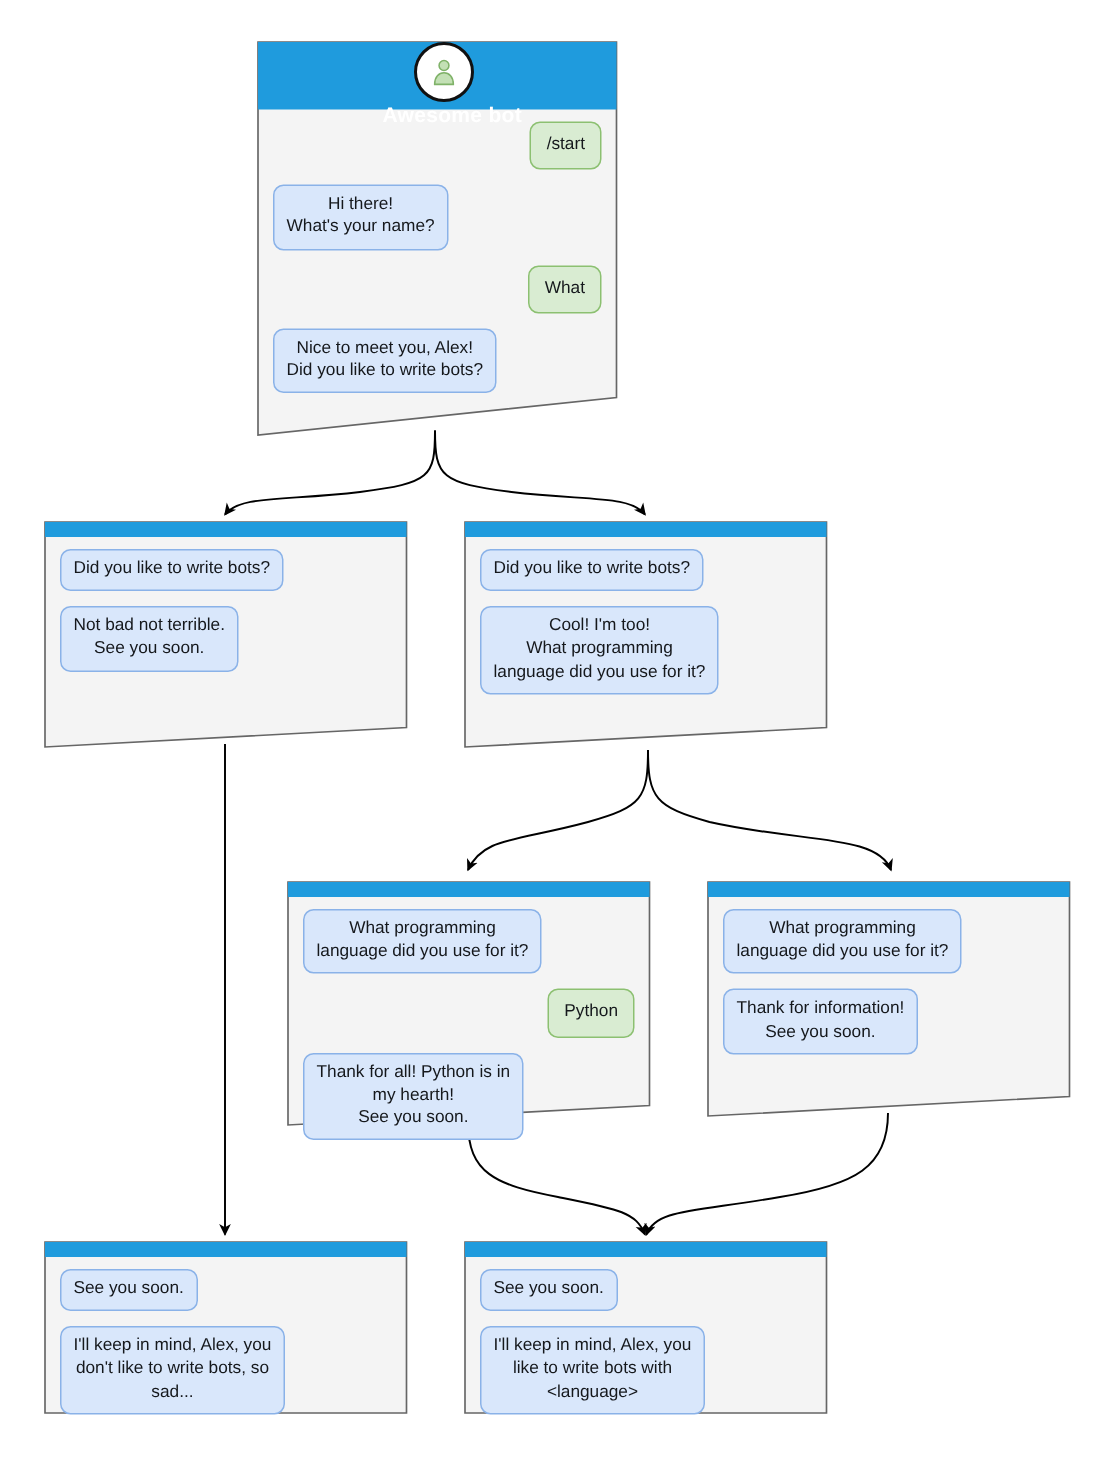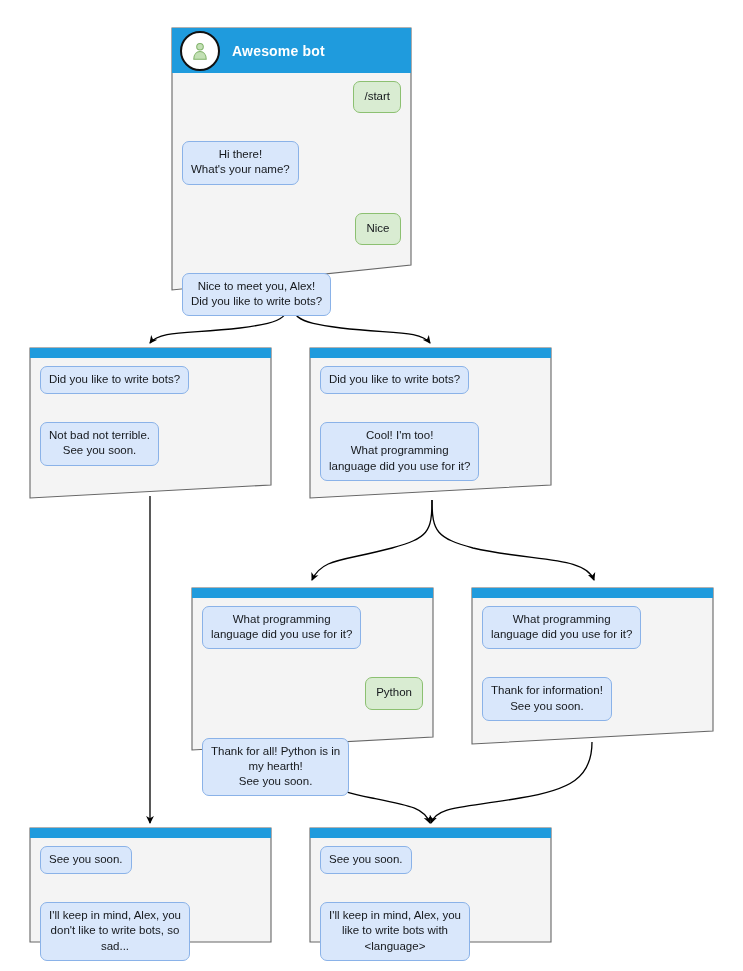--- a/index.html
+++ b/index.html
@@ -21,21 +21,21 @@
   .node-shape{position:absolute;left:0;top:0;width:100%;height:100%;overflow:visible;}
 
   .node-inner{position:relative;width:100%;height:100%;}
 
   .header{
     position:absolute;left:0;top:0;right:0;
     background:#1f9bdd;
     display:flex;align-items:center;
     box-sizing:border-box;
   }
-  .header.with-avatar{height:45px;padding-left:8px;}
+  .header.with-avatar{height:45px;padding-left:8px;flex-direction:column;}
   .header.bar{height:10px;}
 
   .avatar{
     width:36px;height:36px;border-radius:50%;
     background:#ffffff;border:2px solid #111111;
     display:flex;align-items:center;justify-content:center;
     flex:0 0 auto;
   }
   .bot-title{
     color:#ffffff;font-size:14px;font-weight:bold;
@@ -50,21 +50,21 @@
 
   .msg{
     display:inline-block;
     max-width:84%;
     font-size:11.5px;
     line-height:1.32;
     padding:5px 8px 6px 8px;
     border-radius:7px;
     box-sizing:border-box;
     white-space:pre-line;
-    margin-bottom:28px;
+    margin-bottom:10px;
   }
   .row{display:block;}
   .row.right{text-align:right;}
   .msg.bot{
     background:#d9e7fb;
     border:1px solid #8ab2e8;
     color:#15181c;
     text-align:center;
   }
   .msg.user{
@@ -120,21 +120,21 @@
       </div>
       <div class="chat" style="top:45px;">
         <div class="row right">
           <span class="msg user">/start</span>
         </div>
         <div class="row">
           <span class="msg bot">Hi there!
 What's your name?</span>
         </div>
         <div class="row right">
-          <span class="msg user">Nice</span>
+          <span class="msg user">What</span>
         </div>
         <div class="row">
           <span class="msg bot">Nice to meet you, Alex!
 Did you like to write bots?</span>
         </div>
       </div>
     </div>
   </div>
 
   <div class="node" style="left:30px;top:348px;width:241px;height:150px;">

